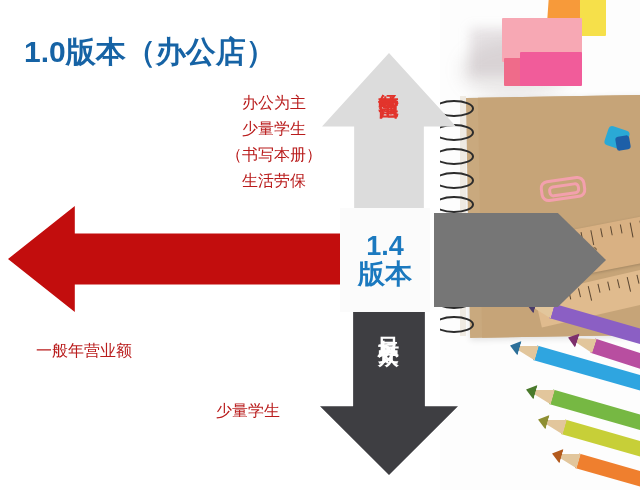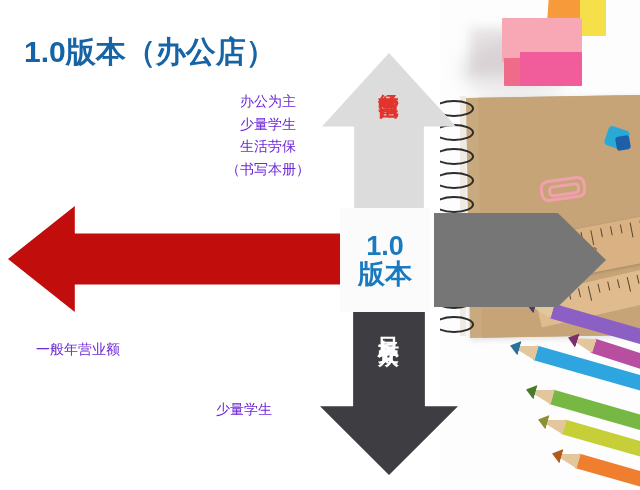--- a/index.html
+++ b/index.html
@@ -68,21 +68,21 @@
   .arrow-left-label{position:absolute;left:86px;top:246px;font-size:20px;color:#ffffff;letter-spacing:2px;}
   .arrow-right-label{position:absolute;left:462px;top:246px;font-size:18px;color:#ffffff;letter-spacing:1px;}
 
   
   .center-box{position:absolute;left:340px;top:208px;width:90px;height:104px;background:#fbfbfb;
     display:flex;flex-direction:column;align-items:center;justify-content:center;}
   .center-line1{font-size:27px;font-weight:bold;color:#1b79bf;line-height:1.05;}
   .center-line2{font-size:27px;font-weight:bold;color:#1b79bf;line-height:1.05;letter-spacing:0px;text-align:right;}
 
   
-  .ann{position:absolute;color:#6d28d9;font-size:14px;line-height:1.62;text-align:center;white-space:nowrap;}
+  .ann{position:absolute;color:#b91c1c;font-size:16px;line-height:1.62;text-align:center;white-space:nowrap;}
   .ann-scope{left:226px;top:90px;}
   .ann-revenue{left:36px;top:338px;text-align:right;}
   .ann-audience{left:216px;top:398px;}
   .ann-area{left:484px;top:336px;color:#2b2b2b;font-size:15px;}
 </style>
 </head>
 <body>
 
 <div id="canvas">
 
@@ -196,29 +196,29 @@
   <div class="arrow arrow-down"></div>
   <div class="arrow-down-wrap">
     <div class="arrow-down-label">目标受众</div>
   </div>
 
   <div class="arrow arrow-left"></div>
 
   <div class="arrow arrow-right"></div>
 
   <div class="center-box">
-    <div class="center-line1">1.0</div>
+    <div class="center-line1">1.4</div>
     <div class="center-line2">版本</div>
   </div>
 
   <div class="ann ann-scope">
     <div>办公为主</div>
     <div>少量学生</div>
+    <div>（书写本册）</div>
     <div>生活劳保</div>
-    <div>（书写本册）</div>
   </div>
 
   <div class="ann ann-revenue">
     <div>一般年营业额</div>
   </div>
 
   <div class="ann ann-audience">
     <div>少量学生</div>
   </div>
 

